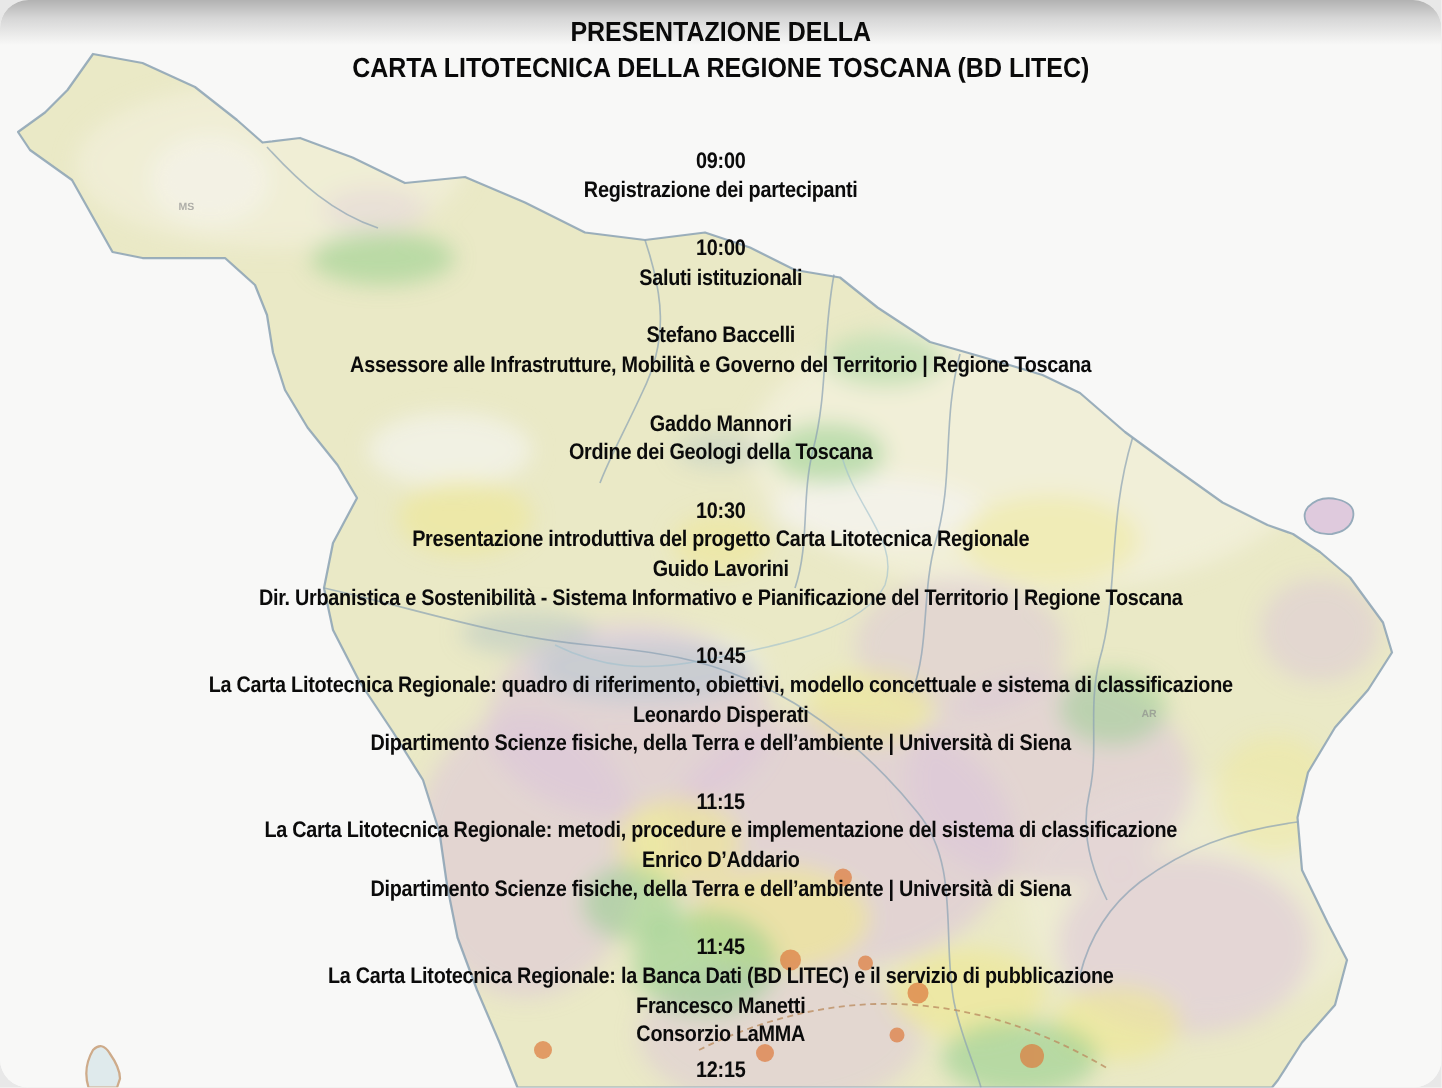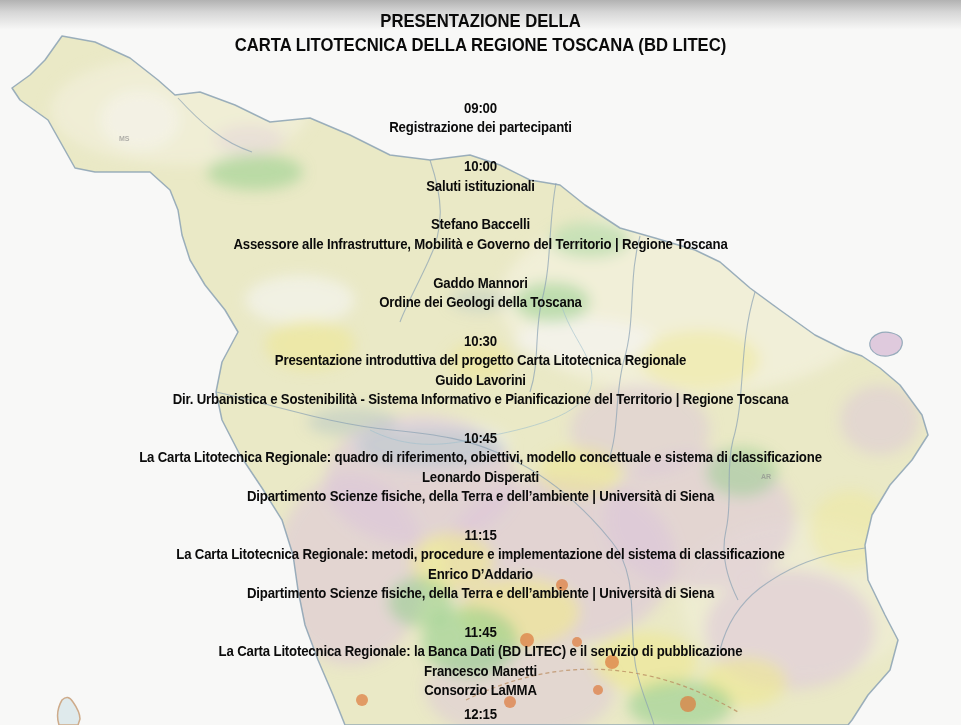--- a/index.html
+++ b/index.html
@@ -1,17 +1,17 @@
 <!DOCTYPE html>
 <html><head>
 <meta charset="utf-8">
 <style>
   html,body{margin:0;padding:0;}
   body{font-family:"Liberation Sans",sans-serif;background:#e8e8e8;}
-  .canvas{position:relative;width:961px;height:725px;overflow:hidden;background:#f8f8f7;}
+  .canvas{position:relative;width:961px;height:725px;overflow:hidden;background:#f8f8f7;border-radius:19px;}
 
   
   .header-gradient{position:absolute;left:0;top:0;width:100%;height:30px;z-index:3;
     background:linear-gradient(to bottom,#b2b2b2 0%,#d6d6d6 40%,rgba(255,255,255,0) 100%);pointer-events:none;}
 
   
   .map-svg{position:absolute;left:0;top:0;z-index:1;}
   .prov-label{position:absolute;z-index:2;font-size:7px;font-weight:700;color:#8a8a8a;opacity:.65;}
   .prov-ms{left:119px;top:135px;}
   .prov-ar{left:761px;top:473px;}

